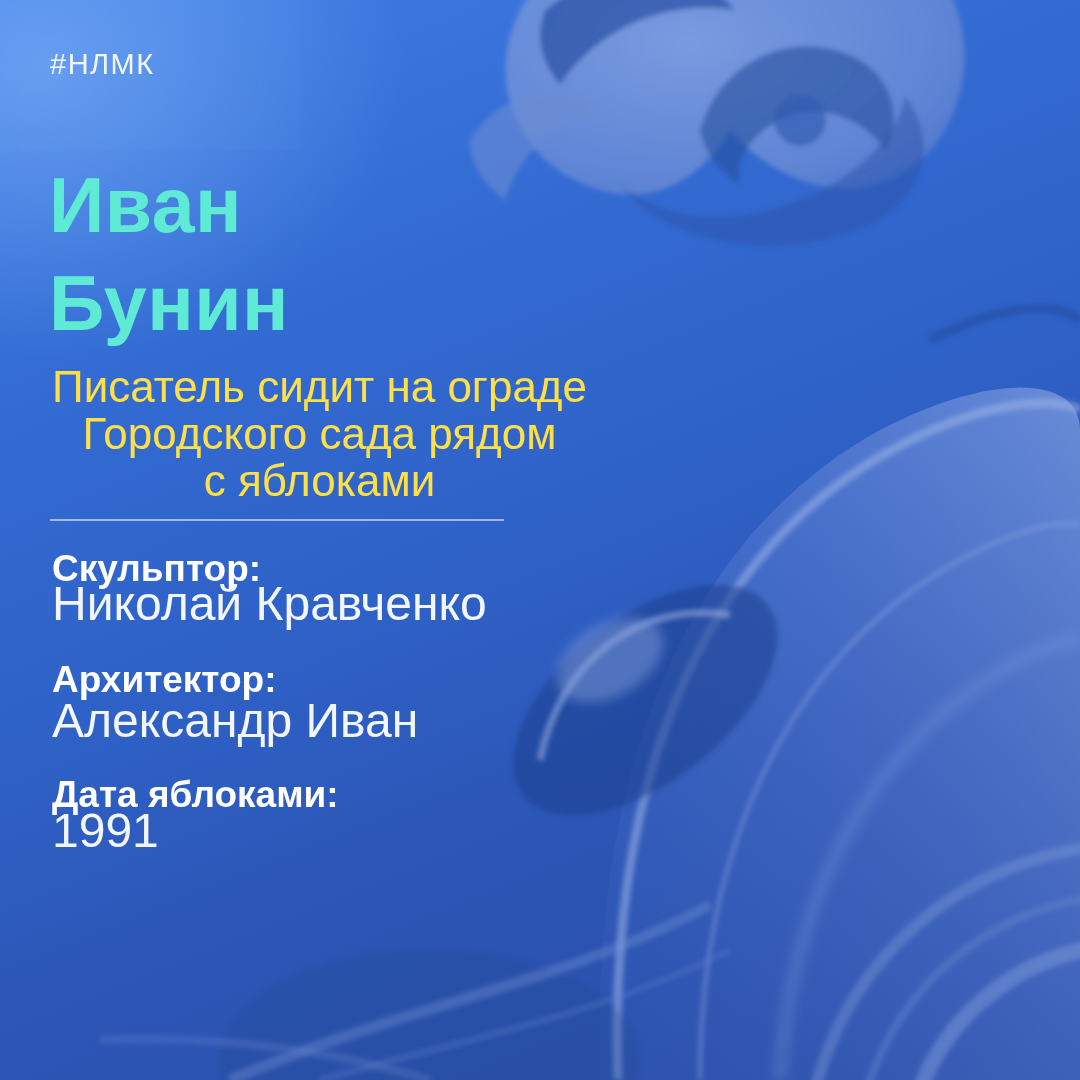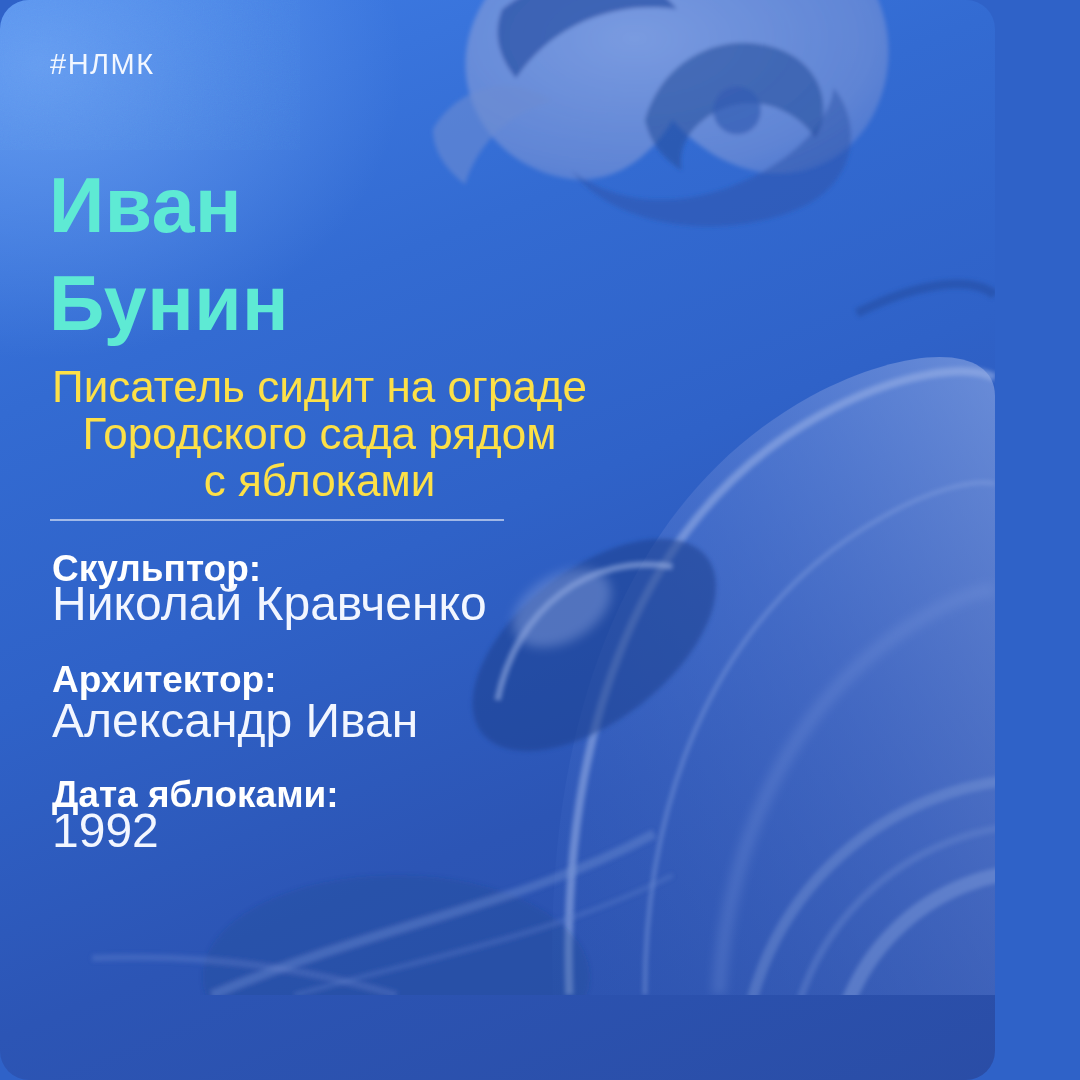--- a/index.html
+++ b/index.html
@@ -1,21 +1,21 @@
 <!DOCTYPE html>
 <html><head>
 <meta charset="utf-8">
 <style>
   html,body{margin:0;padding:0;}
   body{
     width:1080px;height:1080px;position:relative;overflow:hidden;
     font-family:"Liberation Sans", sans-serif;
     background:#2f62c8;
   }
-  .poster{position:absolute;inset:0;width:995px;height:1080px;overflow:hidden;border-radius:29px;}
+  .poster{position:absolute;inset:0;width:1080px;height:1080px;overflow:hidden;}
   
   .bg{
     position:absolute;inset:0;
     background:
       radial-gradient(520px 420px at 4% 6%, rgba(140,190,255,0.50), rgba(140,190,255,0) 70%),
       linear-gradient(158deg, #3f7de6 0%, #336bd2 28%, #2f62c8 48%, #2c55b5 70%, #2a4da6 100%);
   }
   .art{position:absolute;inset:0;}
   .noise{position:absolute;inset:0;opacity:.08;mix-blend-mode:overlay;pointer-events:none;}
   .content{position:absolute;inset:0;color:#ffffff;}
@@ -123,16 +123,16 @@
 
     <div class="divider"></div>
 
     <div class="sec-label lbl-sculptor">Скульптор:</div>
     <div class="sec-value val-sculptor">Николай Кравченко</div>
 
     <div class="sec-label lbl-architect">Архитектор:</div>
     <div class="sec-value val-architect">Александр Иван</div>
 
     <div class="sec-label lbl-date">Дата яблоками:</div>
-    <div class="sec-value val-date">1992</div>
+    <div class="sec-value val-date">1991</div>
   </div>
 
 </div>
 
 </body></html>

